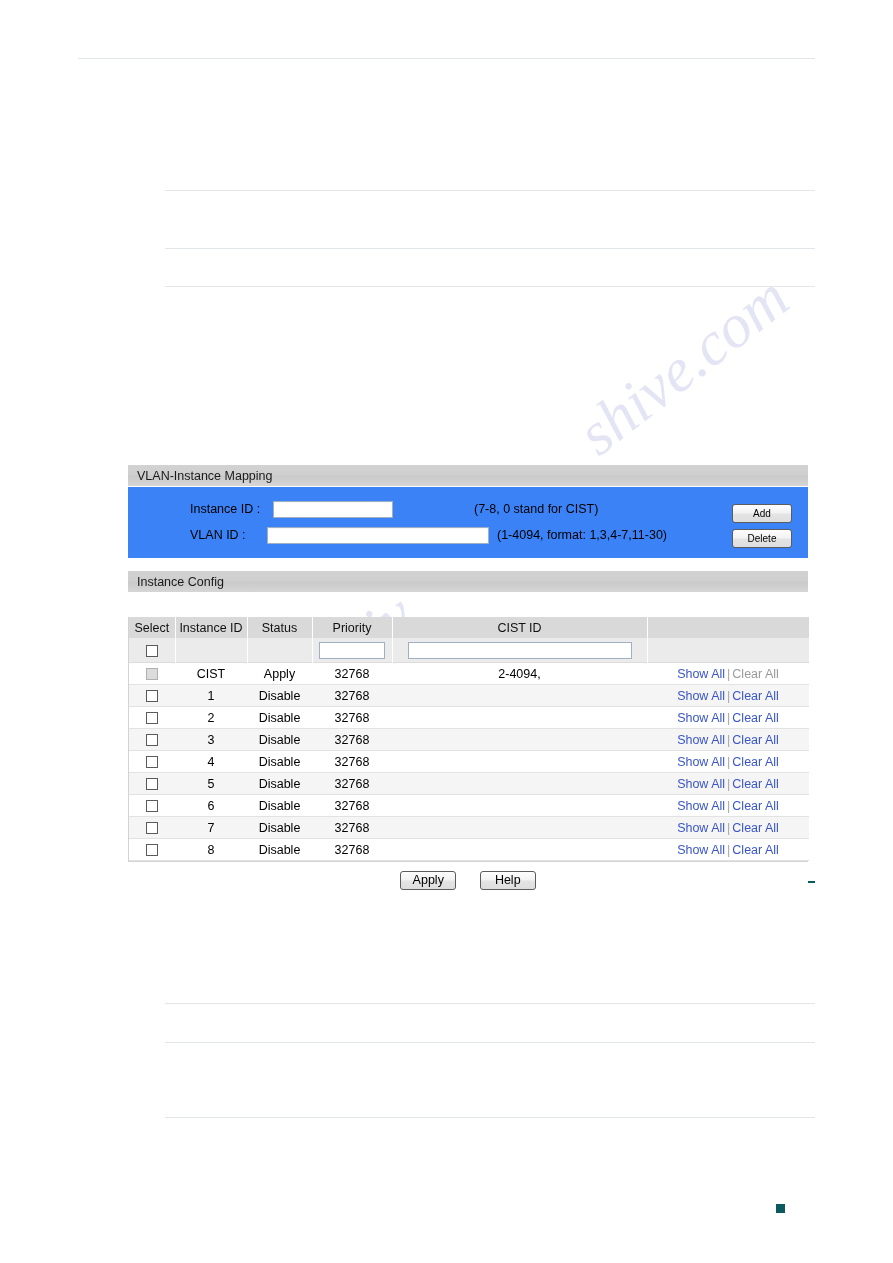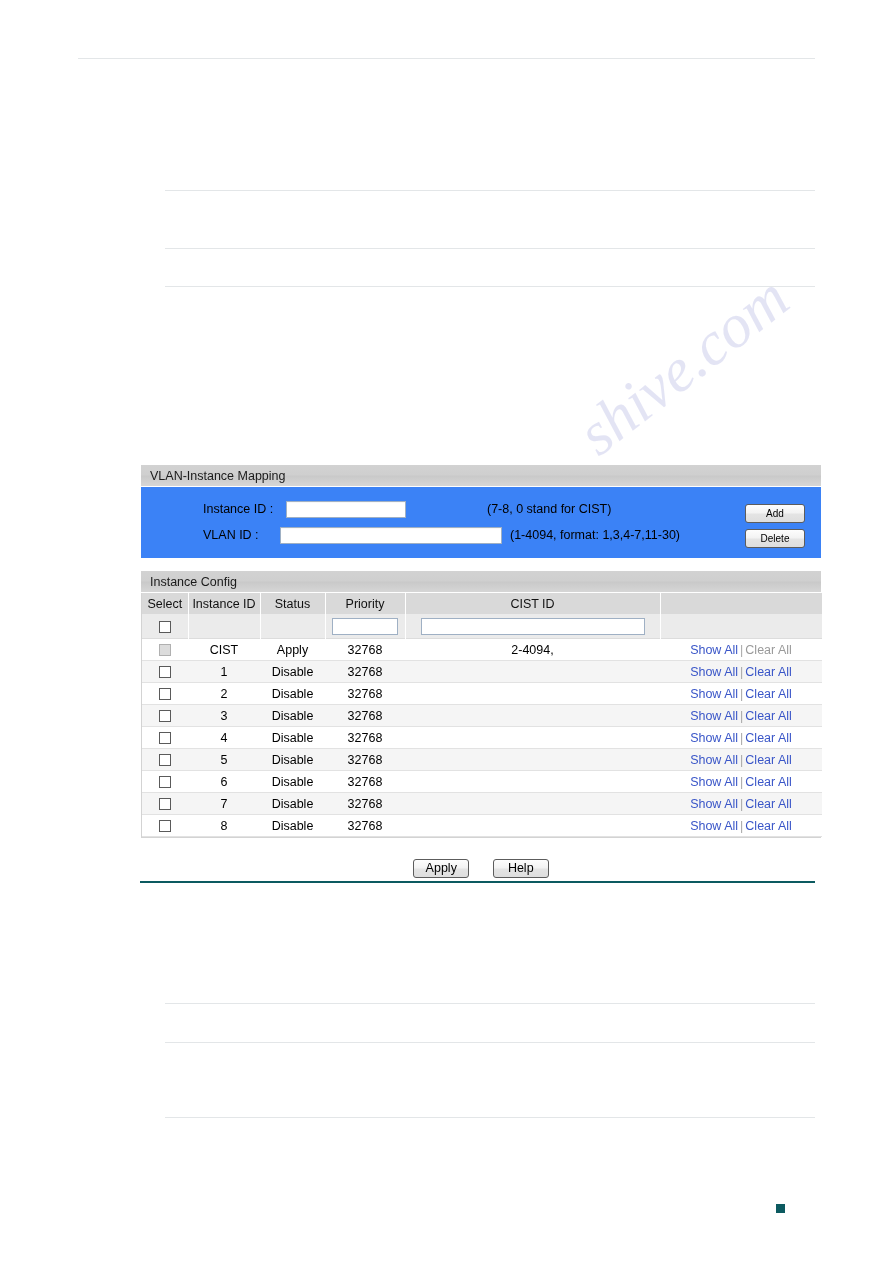--- a/index.html
+++ b/index.html
@@ -40,21 +40,21 @@
     left: 776px;
     top: 1204px;
     width: 9px;
     height: 9px;
     background: #0c5a60;
   }
 
   
   .shot {
     position: absolute;
-    left: 141px;
+    left: 128px;
     top: 465px;
     width: 680px;
     font-size: 12.5px;
     color: #000;
   }
 
   .panel-bar {
     height: 22px;
     line-height: 22px;
     background: linear-gradient(to bottom, #d2d2d2 0%, #cfcfcf 48%, #c9c9c9 52%, #d6d6d6 100%);
@@ -172,20 +172,21 @@
     color: #000;
   }
   tr.data.odd td  { background: #ffffff; }
   tr.data.even td { background: #f5f5f5; }
   tr.data.first td { border-top: 1px solid #dcdcdc; }
 
   .tbl-wrap {
     border-left: 1px solid #d3d3d3;
     border-right: 1px solid #d3d3d3;
     border-bottom: 1px solid #d3d3d3;
+    margin-top: 24px;
   }
 
   input.cb {
     -webkit-appearance: none;
     appearance: none;
     width: 12px;
     height: 12px;
     border: 1px solid #5a5a5a;
     background: #ffffff;
     margin: 0;
@@ -230,21 +231,21 @@
   .lnk.dis {
     color: #9a9a9a;
     cursor: default;
   }
   .sep {
     color: #a8a8a8;
     margin: 0 2px;
   }
 
   .footer-btns {
-    padding-top: 21px;
+    padding-top: 9px;
     text-align: center;
     background: #ffffff;
   }
   .btn-wide {
     display: inline-block;
     width: 56px;
     height: 19px;
     line-height: 17px;
     text-align: center;
     font-family: "Liberation Sans", sans-serif;

